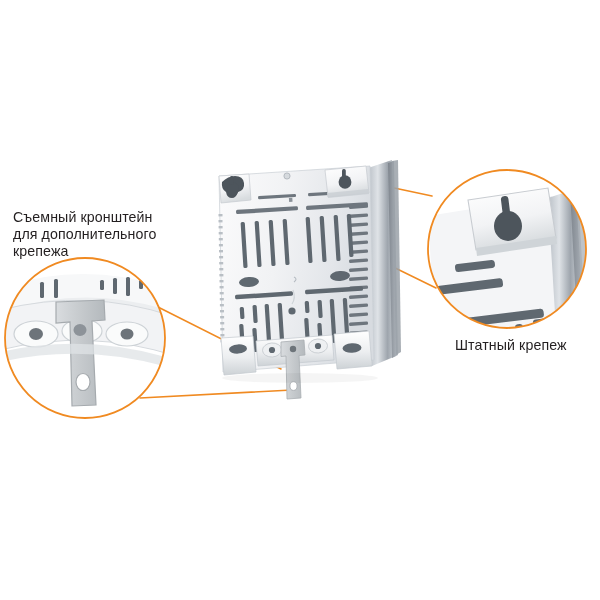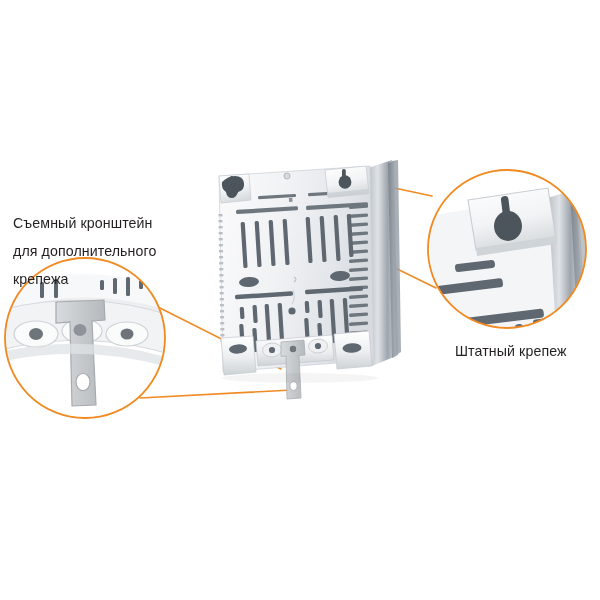--- a/index.html
+++ b/index.html
@@ -21,21 +21,21 @@
     left: 0;
     top: 0;
     width: 600px;
     height: 600px;
   }
   .caption {
     position: absolute;
     color: #231f20;
     font-family: "Liberation Sans", sans-serif;
     font-size: 14.2px;
-    line-height: 28px;
+    line-height: 17px;
     letter-spacing: 0.1px;
     white-space: pre-line;
     -webkit-font-smoothing: antialiased;
   }
   #caption-left {
     left: 13px;
     top: 209px;
     width: 215px;
   }
   #caption-right {

